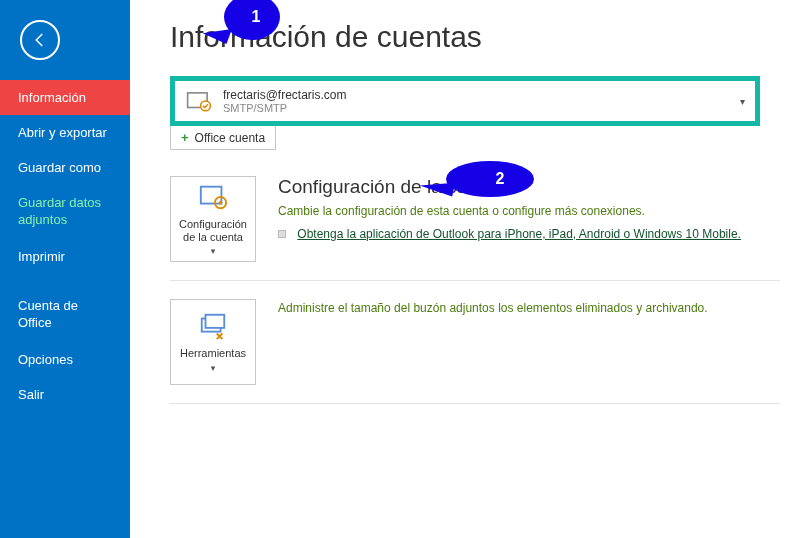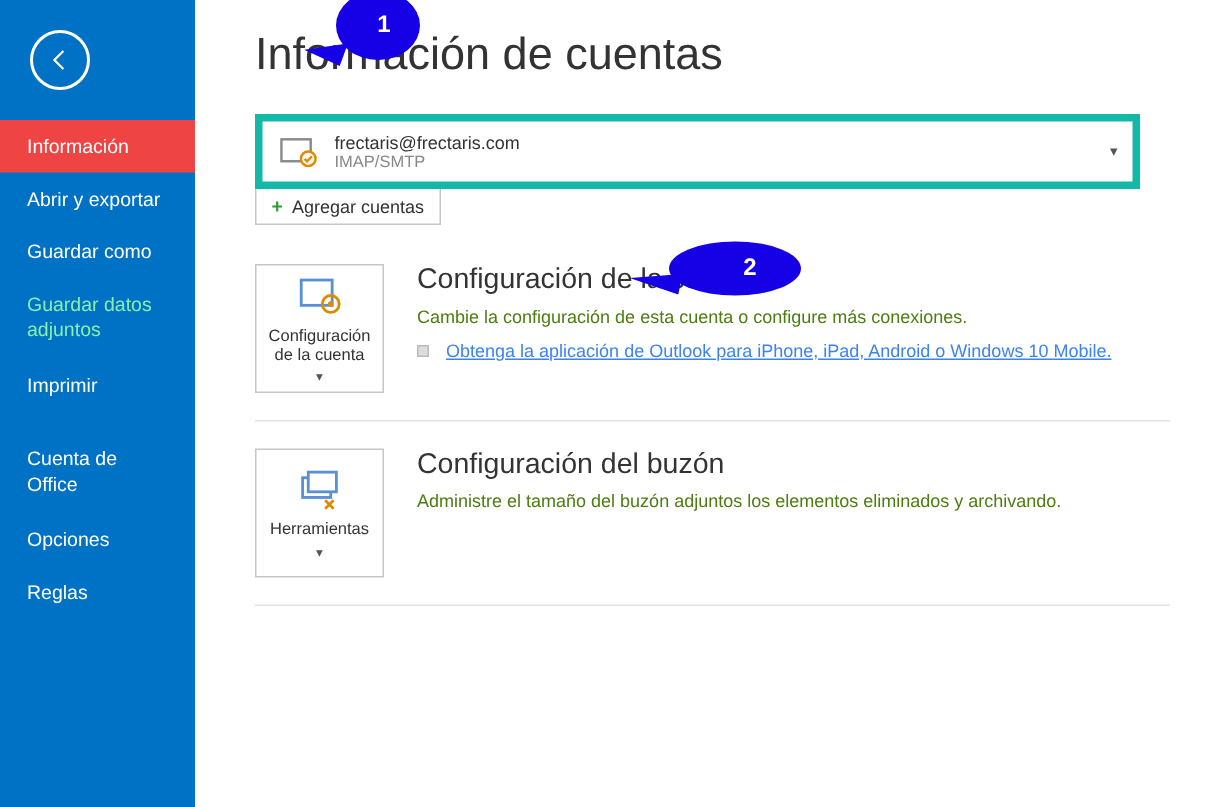--- a/index.html
+++ b/index.html
@@ -27,21 +27,21 @@
 .section + .section { border-top: 1px solid #e3e3e3; padding-top: 18px; margin-top: 18px; }
 .tile { width: 86px; height: 86px; border: 1px solid #c6c6c6; display: flex; flex-direction: column; align-items: center; justify-content: center; font-size: 11px; text-align: center; color: #333; cursor: pointer; flex-shrink: 0; margin-right: 22px; padding: 4px; }
 .tile .tile-icon { width: 30px; height: 30px; margin-bottom: 6px; display:flex; align-items:center; justify-content:center; }
 .tile .tile-label { line-height: 1.2; }
 .tile .caret { font-size: 9px; margin-top: 2px; color: #555; }
 .sect-body { flex: 1; }
 .sect-title { font-size: 19px; color: #333; font-weight: 400; margin-bottom: 4px; }
 .sect-desc { font-size: 12px; color: #4d7c0f; line-height: 1.5; }
 .link-row { margin-top: 6px; font-size: 12px; }
 .link-row .bullet { display:inline-block; width: 8px; height: 8px; background:#ddd; border:1px solid #bbb; margin-right: 8px; vertical-align: middle; }
-.link-row a { color: #3b82f6; text-decoration: underline; cursor: pointer; vertical-align: middle; }
+.link-row a { color: #14532d; text-decoration: underline; cursor: pointer; vertical-align: middle; }
 
 .bubble { position:absolute; pointer-events:none; }
 .bubble .ell { background:#1600e6; border-radius:50%; display:flex; align-items:center; justify-content:center; color:#fff; font-weight:bold; font-size:16px; }
 .bubble .tail { position:absolute; width:0; height:0; }
 .bubble.b1 { left:94px; top:-6px; }
 .bubble.b1 .ell { width:56px; height:46px; padding-left:8px; }
 .bubble.b1 .tail { left:-20px; top:30px; border-top:14px solid transparent; border-bottom:2px solid transparent; border-right:26px solid #1600e6; transform:rotate(20deg); }
 .bubble.b2 { left:316px; top:161px; }
 .bubble.b2 .ell { width:88px; height:36px; padding-left:20px; }
 .bubble.b2 .tail { left:-26px; top:18px; border-top:10px solid transparent; border-bottom:4px solid transparent; border-right:34px solid #1600e6; transform:rotate(12deg); }
@@ -57,44 +57,44 @@
         </svg>
     </div>
     <div class="side-item active">Información</div>
     <div class="side-item">Abrir y exportar</div>
     <div class="side-item">Guardar como</div>
     <div class="side-item disabled multi">Guardar datos adjuntos</div>
     <div class="side-item">Imprimir</div>
     <div class="side-group-gap"></div>
     <div class="side-item multi">Cuenta de Office</div>
     <div class="side-item">Opciones</div>
-    <div class="side-item">Reglas</div>
+    <div class="side-item">Salir</div>
   </div>
 
   <div class="content">
     <h1 class="page-title">Información de cuentas</h1>
 
     <div class="account-select">
       <div class="acct-icon">
         <svg width="26" height="26" viewBox="0 0 32 32">
             <rect x="2" y="6" width="24" height="18" fill="none" stroke="#8a8a8a" stroke-width="2"></rect>
             <circle cx="24" cy="22" r="6" fill="#fff" stroke="#e08a00" stroke-width="2"></circle>
             <path d="M21 22 l2 2 l4 -4" stroke="#e08a00" stroke-width="2" fill="none"></path>
           </svg>
       </div>
       <div class="acct-text">
         <span class="acct-email">frectaris@frectaris.com</span>
-        <span class="acct-proto">IMAP/SMTP</span>
+        <span class="acct-proto">SMTP/SMTP</span>
       </div>
       <span class="acct-caret">▾</span>
     </div>
 
     <div class="add-account">
       <span class="plus">+</span>
-      <span>Agregar cuentas</span>
+      <span>Office cuenta</span>
     </div>
 
     <div class="section">
       <div class="tile">
         <div class="tile-icon">
           <svg width="30" height="30" viewBox="0 0 32 32">
               <rect x="3" y="5" width="22" height="18" fill="none" stroke="#5a8fd6" stroke-width="2"></rect>
               <circle cx="24" cy="22" r="6" fill="none" stroke="#e08a00" stroke-width="2"></circle>
               <circle cx="24" cy="22" r="2" fill="#e08a00"></circle>
             </svg>
@@ -118,21 +118,20 @@
           <svg width="30" height="30" viewBox="0 0 32 32">
               <rect x="4" y="8" width="20" height="14" fill="none" stroke="#5a8fd6" stroke-width="2"></rect>
               <rect x="8" y="4" width="20" height="14" fill="#fff" stroke="#5a8fd6" stroke-width="2"></rect>
               <path d="M20 24 l6 6 M26 24 l-6 6" stroke="#e08a00" stroke-width="2"></path>
             </svg>
         </div>
         <div class="tile-label">Herramientas</div>
         <div class="caret">▾</div>
       </div>
       <div class="sect-body">
-        <div class="sect-title">Configuración del buzón</div>
         <div class="sect-desc">Administre el tamaño del buzón adjuntos los elementos eliminados y archivando.</div>
       </div>
     </div>
 
     <div class="section">
     </div>
 
     <div class="bubble b1">
       <div class="tail"></div>
       <div class="ell">

